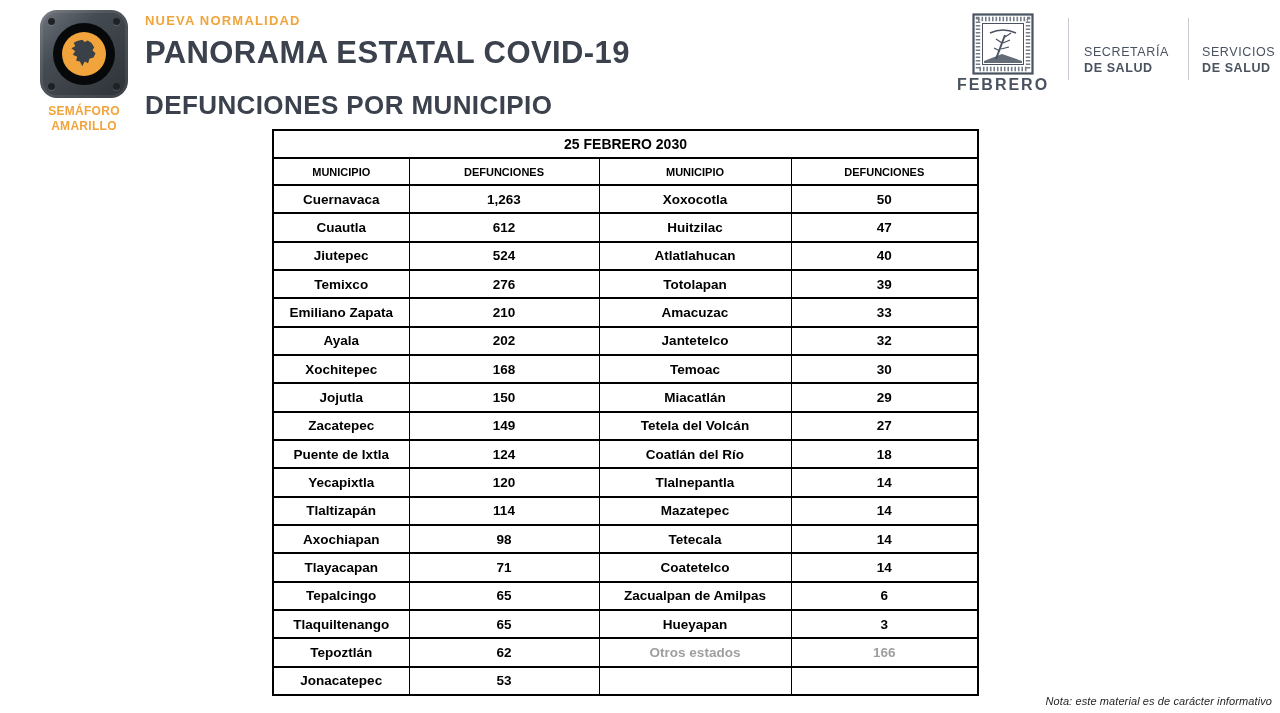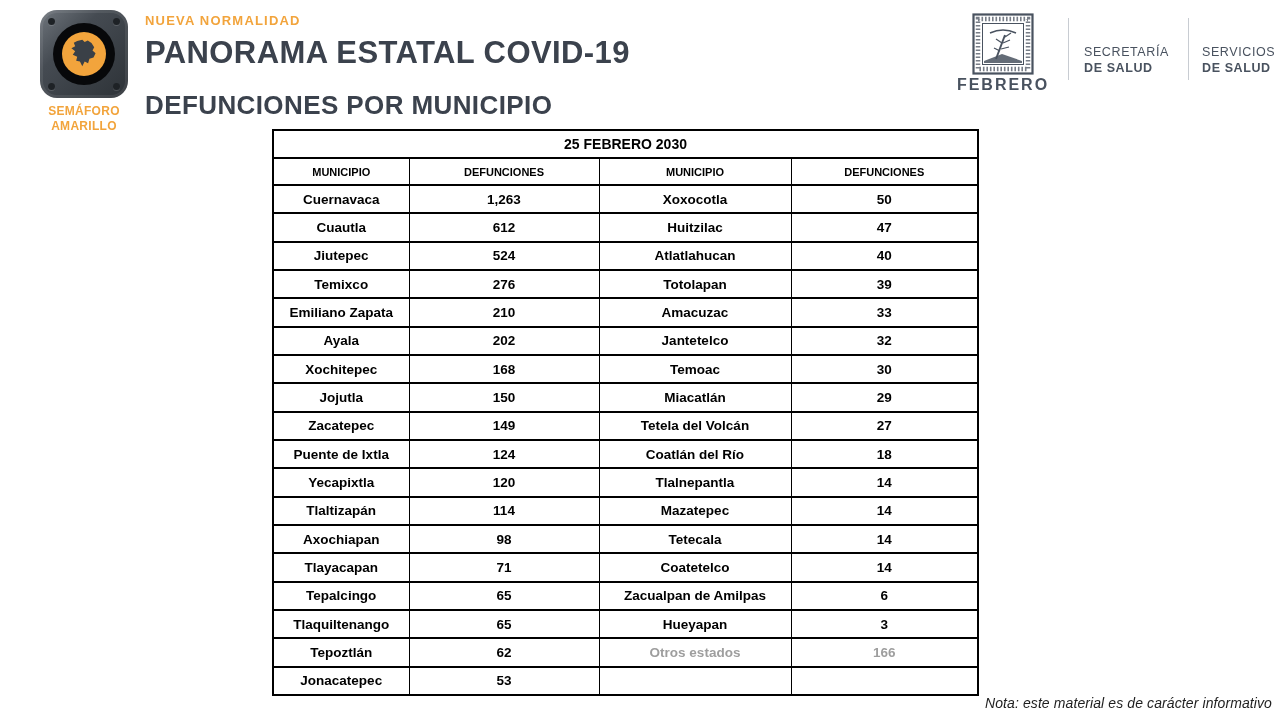--- a/index.html
+++ b/index.html
@@ -49,21 +49,21 @@
     border:solid #000;border-width:2px 1px;text-align:center;vertical-align:middle;
     font-weight:bold;color:#000;padding:0 2px;overflow:hidden;white-space:nowrap;
   }
   .deaths-table .date-cell{font-size:14px;height:26px;}
   .deaths-table th{font-size:11px;height:25px;}
   .deaths-table td{font-size:13.5px;}
   .deaths-table td.muted{color:#9e9e9e;}
 
   
   .footer-note{
-    position:absolute;right:8px;top:695px;font-size:14px;font-style:italic;
+    position:absolute;right:8px;top:695px;font-size:11px;font-style:italic;
     color:#1f1f1f;letter-spacing:.1px;
   }
 </style>
 </head>
 <body>
 
 <div class="page">
 
   <div class="badge">
     <div class="badge-tile">

